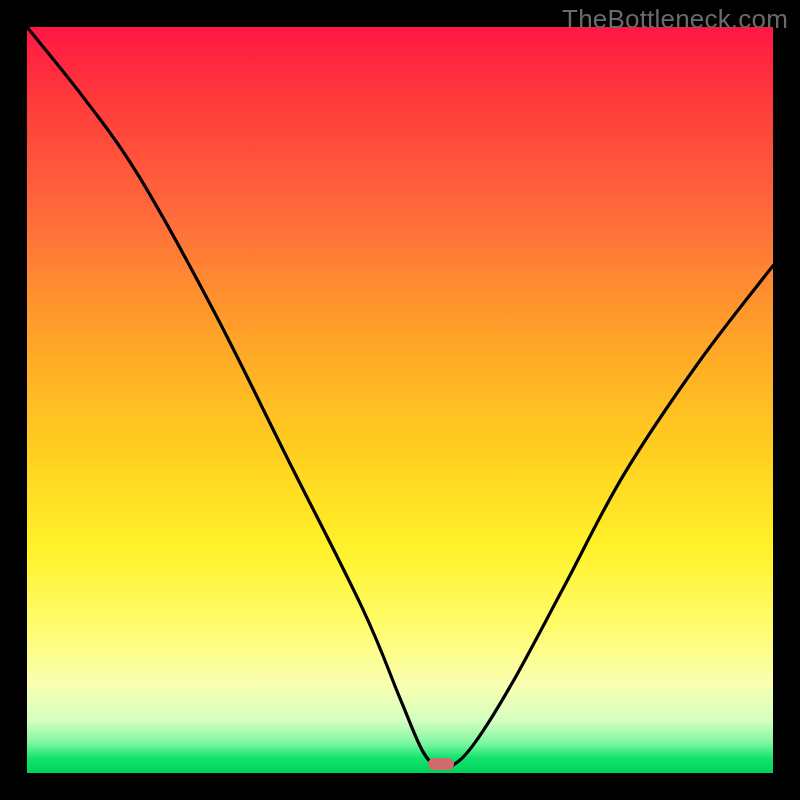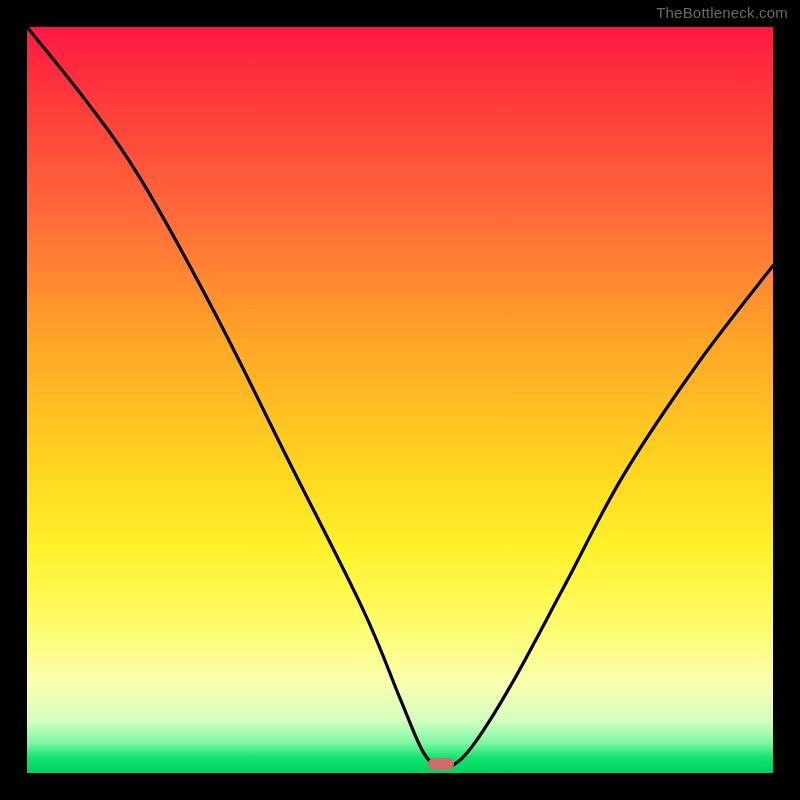--- a/index.html
+++ b/index.html
@@ -15,21 +15,21 @@
     position: relative;
     width: 800px;
     height: 800px;
     background: #000;
   }
   .watermark {
     position: absolute;
     top: 4px;
     right: 12px;
     color: #6a6a6a;
-    font-size: 15px;
+    font-size: 26px;
     font-weight: 500;
     letter-spacing: 0.2px;
     z-index: 5;
   }
   .plot {
     position: absolute;
     left: 27px;
     top: 27px;
     width: 746px;
     height: 746px;

